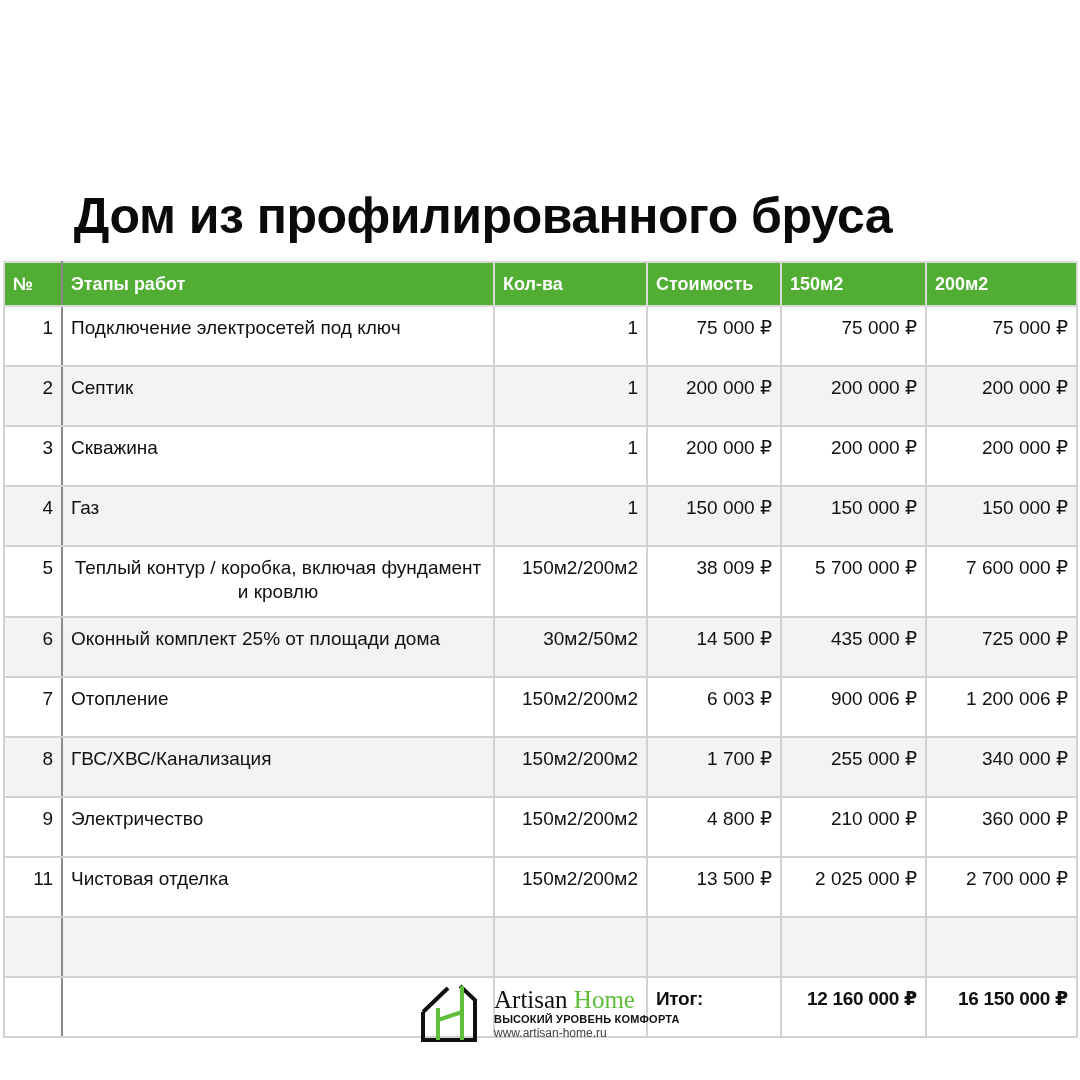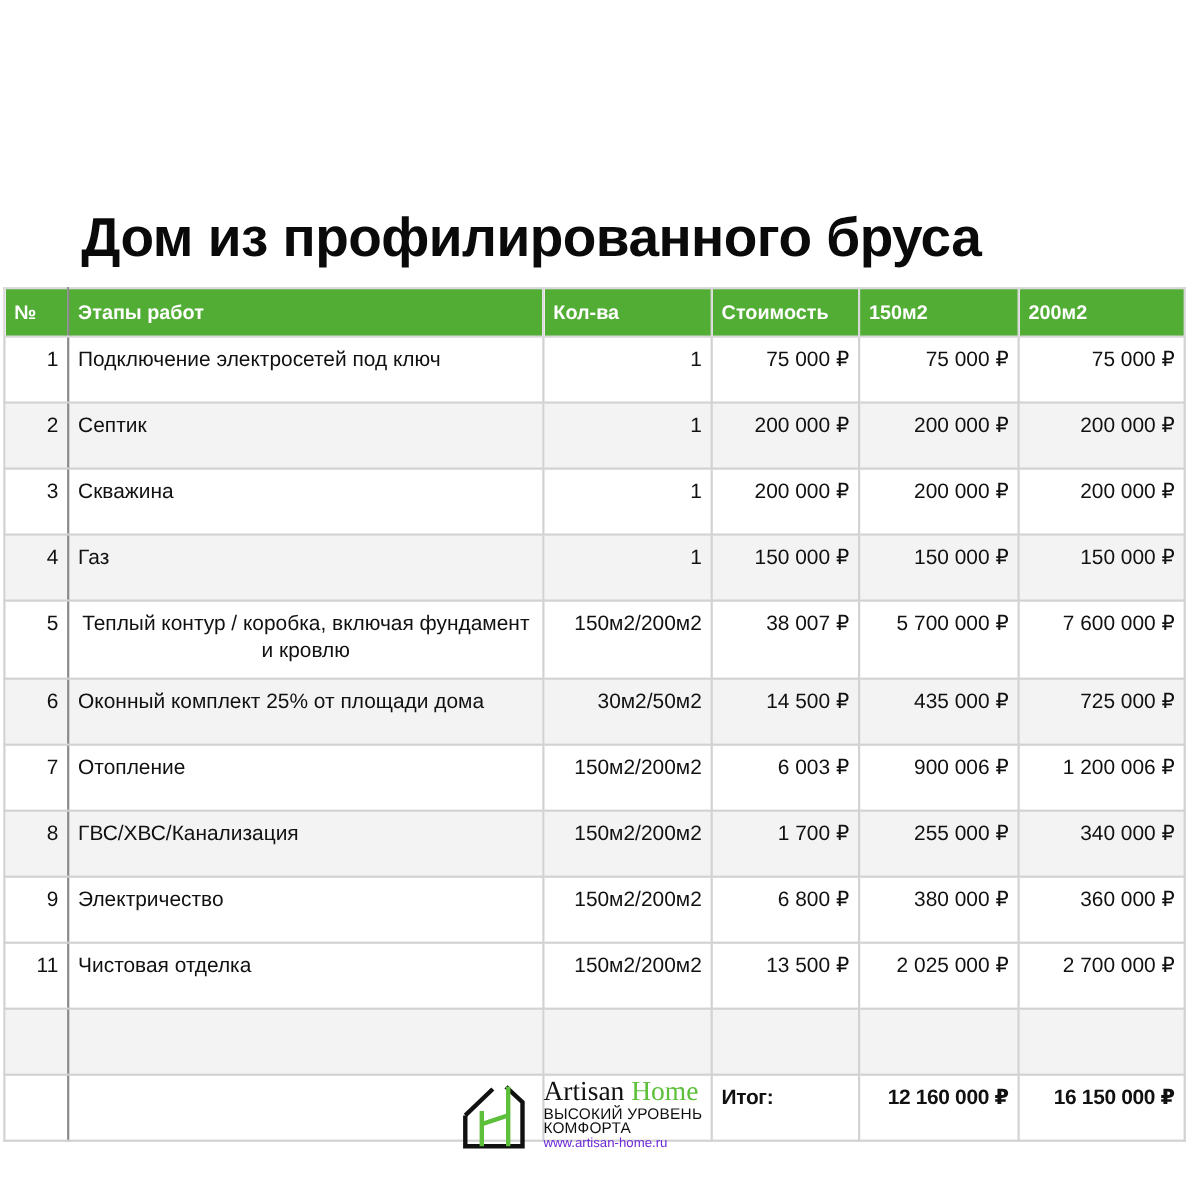--- a/index.html
+++ b/index.html
@@ -29,28 +29,28 @@
   table.sheet td { height: 41px; line-height: 24px; padding-top: 9px; padding-bottom: 8px; }
   table.sheet tr.even td { background: #f3f3f3; }
   table.sheet td.num { text-align: right; }
   table.sheet td.first-col, table.sheet th.first-col { border-right: 2px solid #8a8a8a; }
   table.sheet td.wrap { white-space: normal; text-align: center; }
   table.sheet tr.tall td { height: 52px; }
   table.sheet tr.total td { font-weight: bold; letter-spacing: -0.3px; }
   table.sheet td.total-label { text-align: left; }
   .logo {
     position: absolute; top: 980px; left: 420px; width: 260px; height: 66px;
-    display: flex; align-items: flex-end;
+    display: flex; align-items: center;
   }
   .logo svg { width: 64px; height: 62px; flex: none; }
   .logo-text { margin-left: 10px; display: flex; flex-direction: column; }
   .brand { font-family: "Liberation Serif", "DejaVu Serif", serif; font-size: 25px; line-height: 26px; color: #111; }
   .brand .accent { color: #5ec03a; }
-  .tagline { font-size: 14px; font-weight: normal; letter-spacing: 0.2px; line-height: 13px; color: #111; }
-  .site { font-size: 12px; line-height: 14px; color: #6d28d9; }
+  .tagline { font-size: 11px; font-weight: bold; letter-spacing: 0.2px; line-height: 13px; color: #111; }
+  .site { font-size: 12px; line-height: 14px; color: #404040; }
 </style>
 </head>
 <body>
 
 <div class="title">Дом из профилированного бруса</div>
 
 <table class="sheet">
   <colgroup>
     <col style="width:58px">
       <col style="width:432px">
@@ -99,21 +99,21 @@
       <td>Газ</td>
       <td class="num">1</td>
       <td class="num">150 000 ₽</td>
       <td class="num">150 000 ₽</td>
       <td class="num">150 000 ₽</td>
     </tr>
     <tr class="tall">
       <td class="num first-col">5</td>
       <td class="wrap">Теплый контур / коробка, включая фундамент и кровлю</td>
       <td class="num">150м2/200м2</td>
-      <td class="num">38 007 ₽</td>
+      <td class="num">38 009 ₽</td>
       <td class="num">5 700 000 ₽</td>
       <td class="num">7 600 000 ₽</td>
     </tr>
     <tr class="even">
       <td class="num first-col">6</td>
       <td>Оконный комплект 25% от площади дома</td>
       <td class="num">30м2/50м2</td>
       <td class="num">14 500 ₽</td>
       <td class="num">435 000 ₽</td>
       <td class="num">725 000 ₽</td>
@@ -131,22 +131,22 @@
       <td>ГВС/ХВС/Канализация</td>
       <td class="num">150м2/200м2</td>
       <td class="num">1 700 ₽</td>
       <td class="num">255 000 ₽</td>
       <td class="num">340 000 ₽</td>
     </tr>
     <tr>
       <td class="num first-col">9</td>
       <td>Электричество</td>
       <td class="num">150м2/200м2</td>
-      <td class="num">6 800 ₽</td>
-      <td class="num">380 000 ₽</td>
+      <td class="num">4 800 ₽</td>
+      <td class="num">210 000 ₽</td>
       <td class="num">360 000 ₽</td>
     </tr>
     <tr>
       <td class="num first-col">11</td>
       <td>Чистовая отделка</td>
       <td class="num">150м2/200м2</td>
       <td class="num">13 500 ₽</td>
       <td class="num">2 025 000 ₽</td>
       <td class="num">2 700 000 ₽</td>
     </tr>

